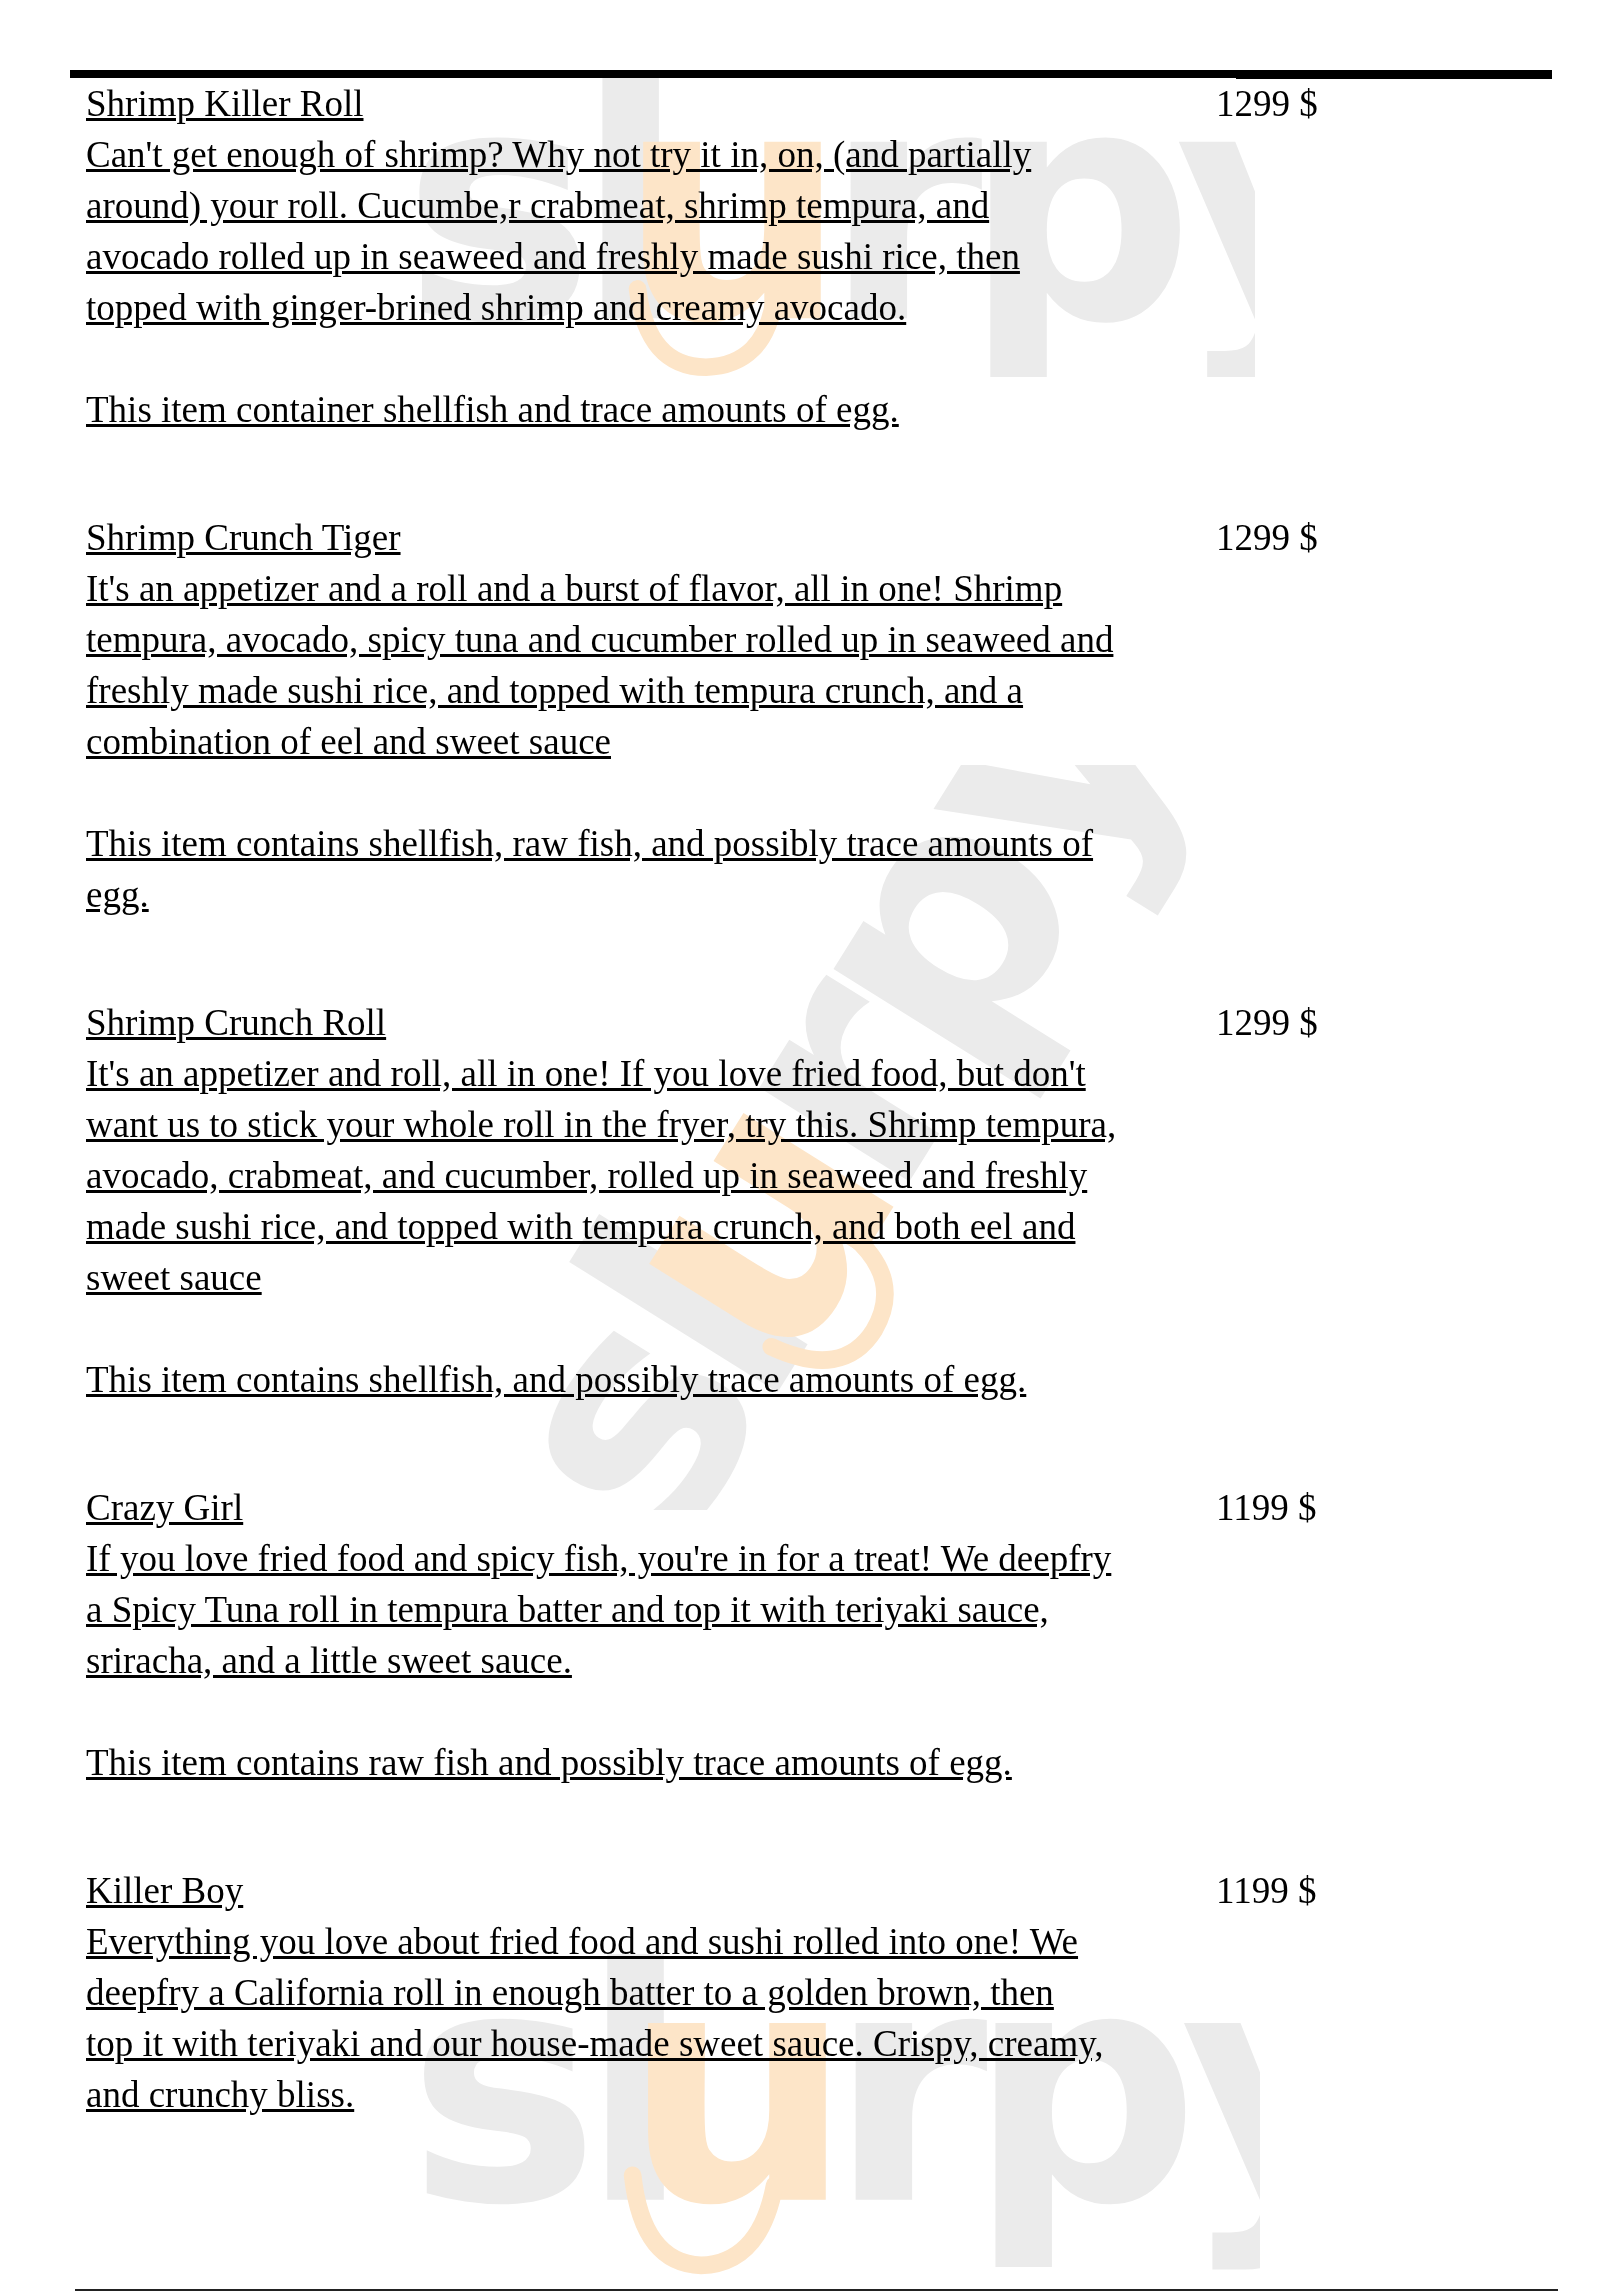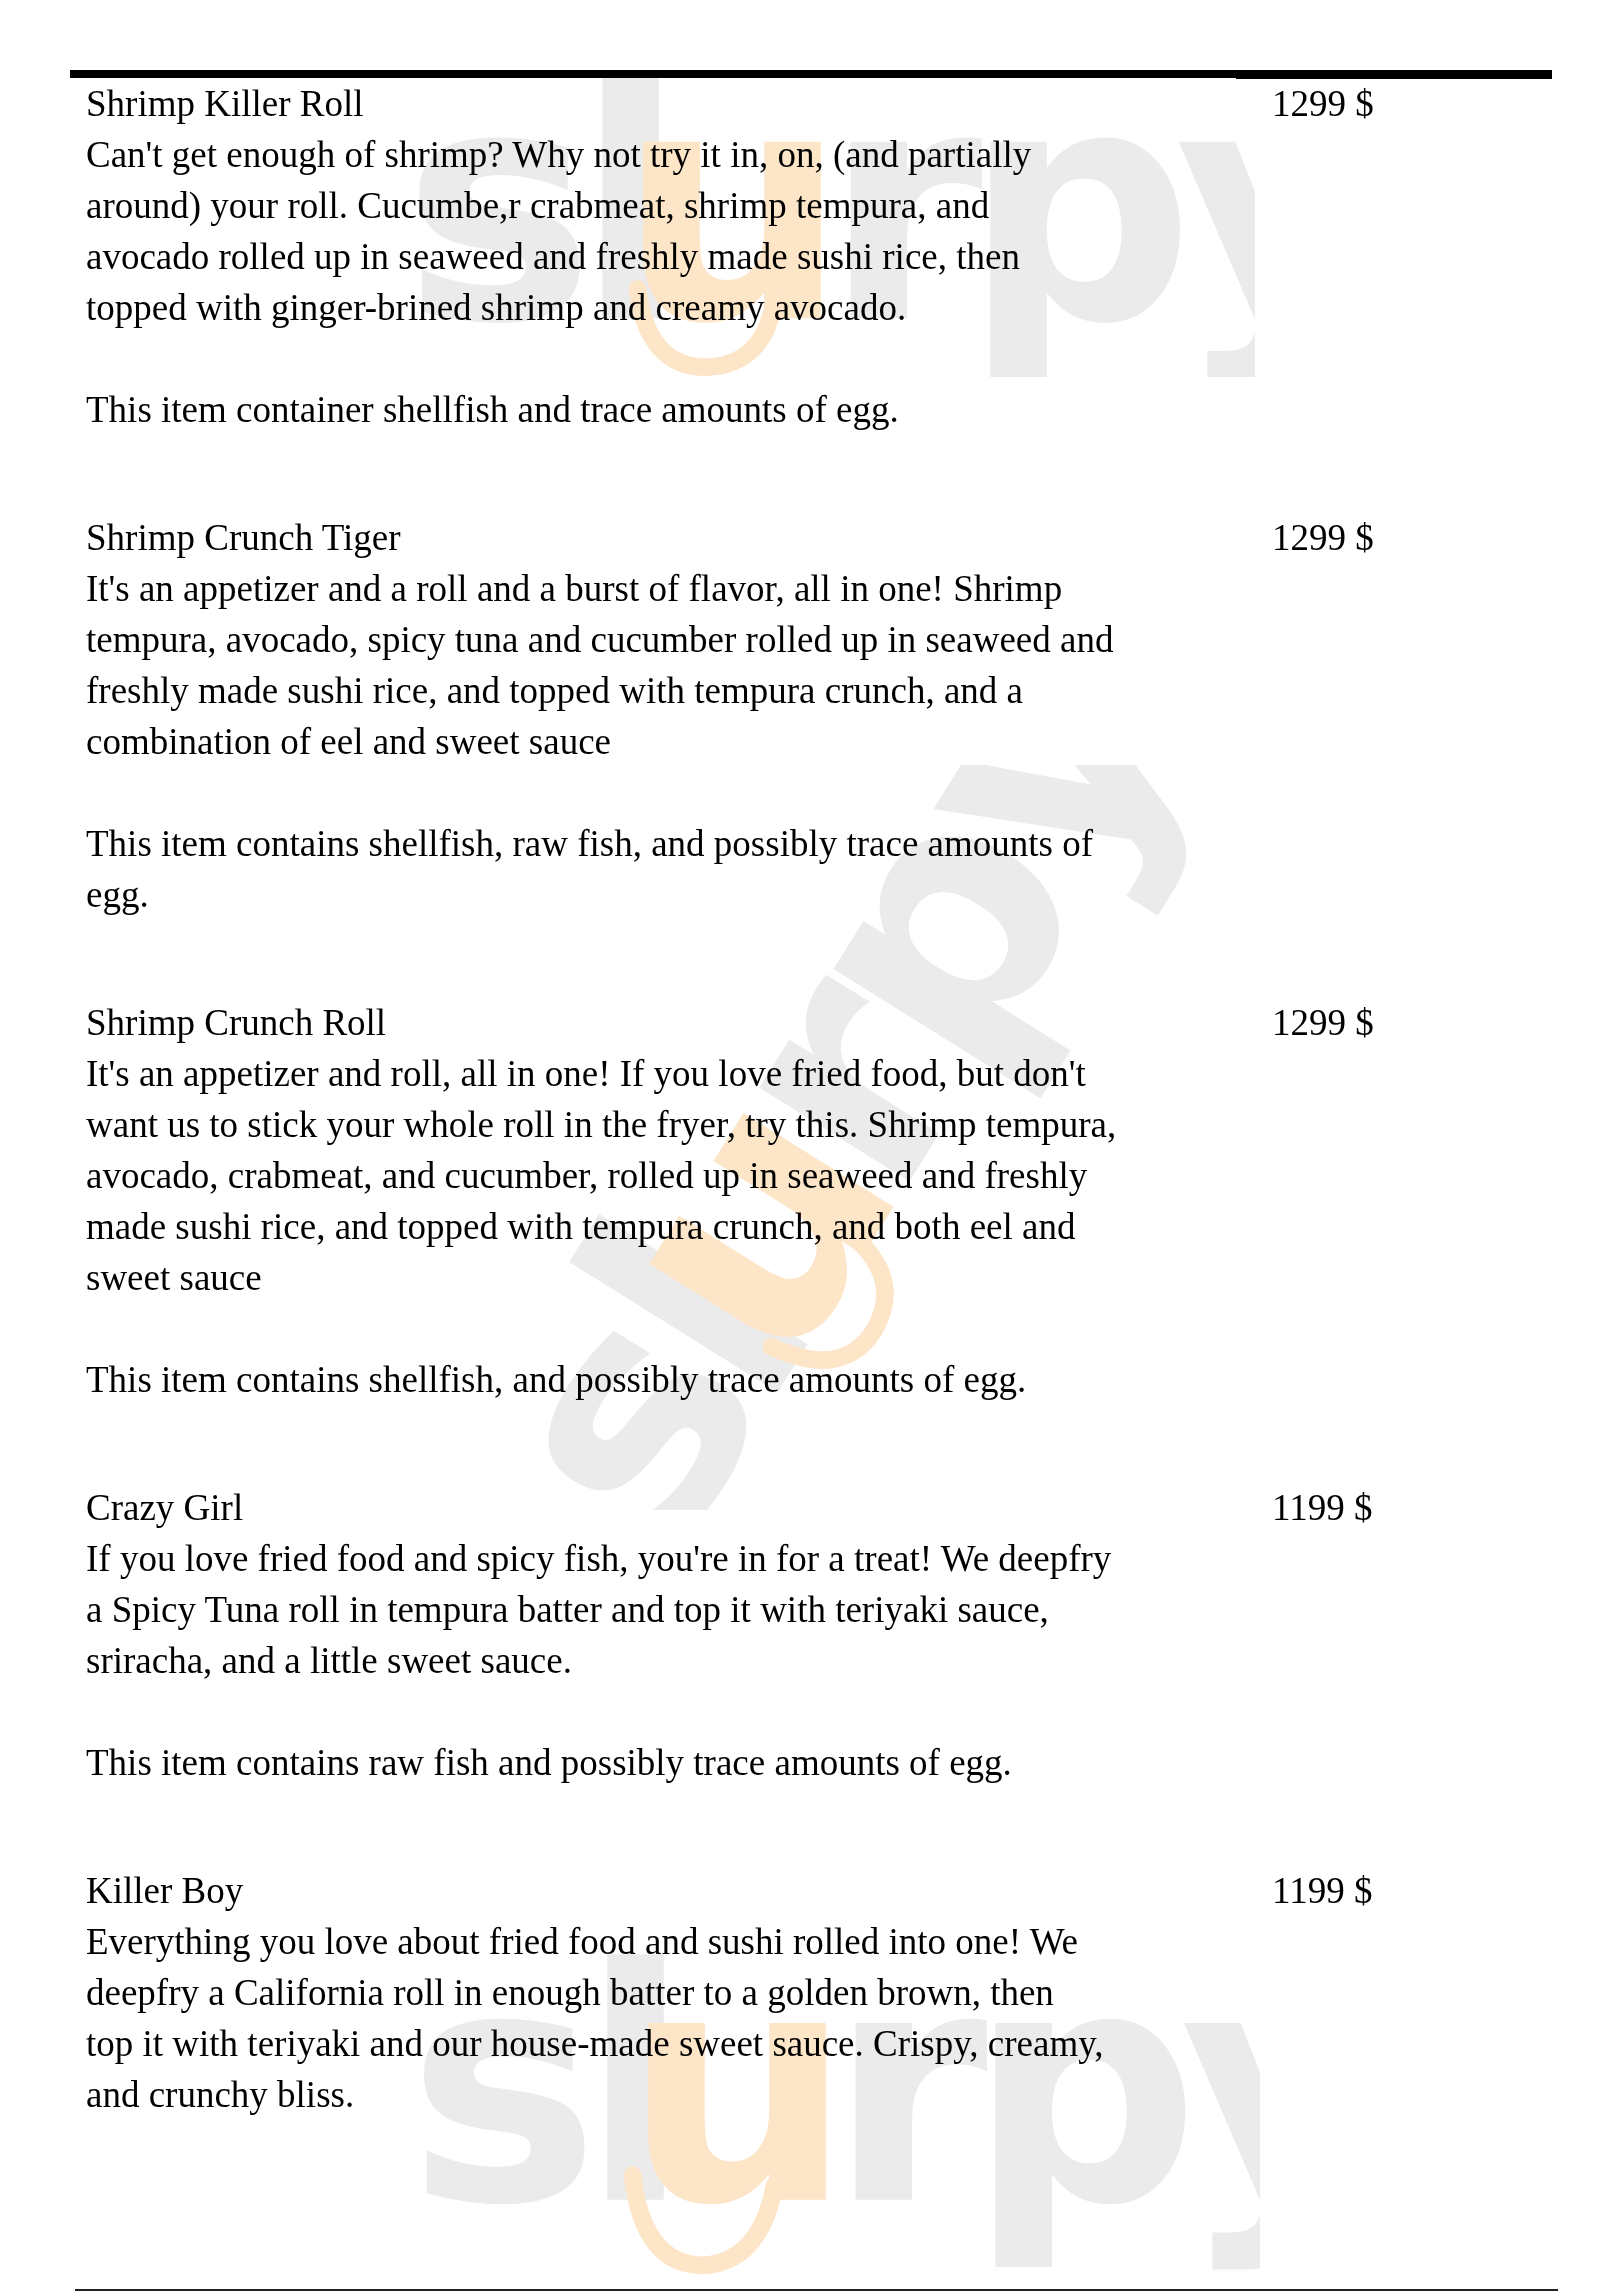--- a/index.html
+++ b/index.html
@@ -58,33 +58,34 @@
     z-index: 1;
   }
   .item {
     position: relative;
     margin-bottom: 77px;
   }
   .item-left {
     width: 1157px;
     font-size: 37px;
     line-height: 51px;
+    text-decoration: underline;
   }
   .item-name, .item-desc, .item-allergen {
     display: block;
   }
   .item-desc {
     white-space: pre-line;
   }
   .item-spacer {
     height: 51px;
   }
   .item-price {
     position: absolute;
-    left: 1186px;
+    left: 1130px;
     top: 0;
     font-size: 37px;
     line-height: 51px;
   }
 </style>
 </head>
 <body>
 
 <svg class="watermark" style="left:392px; top:54px;" width="863" height="323" viewBox="0 0 880 330">
   <text class="wm-gray" x="10" y="270" font-family="DejaVu Sans, sans-serif" font-weight="bold" font-size="330" letter-spacing="-20">sl</text>

